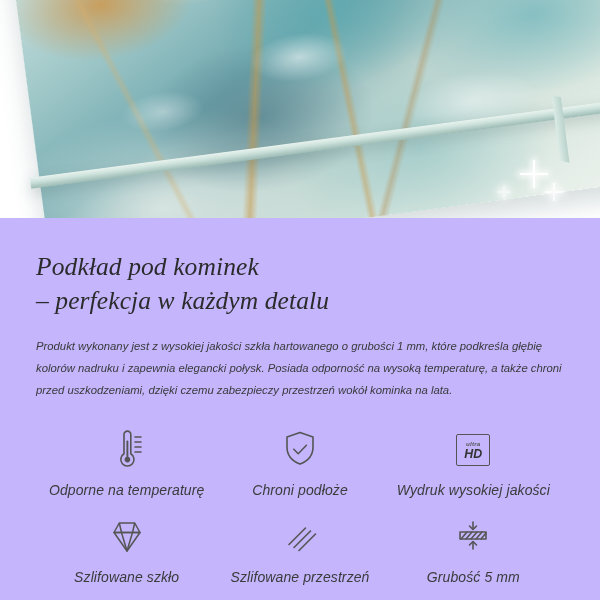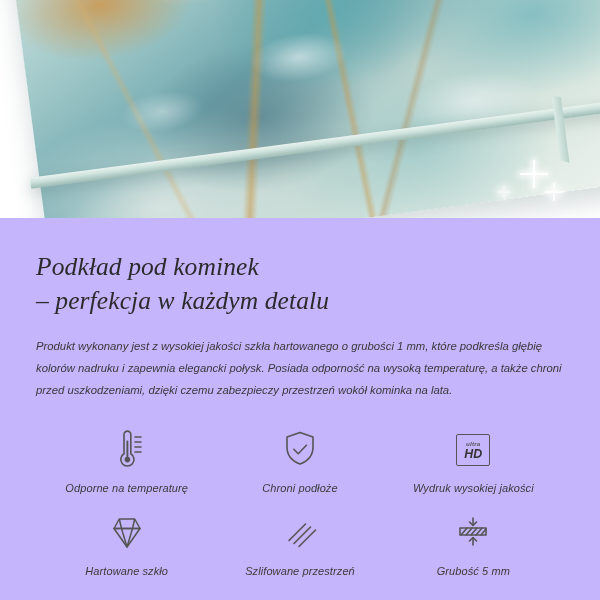--- a/index.html
+++ b/index.html
@@ -139,21 +139,21 @@
     text-align: center;
   }
   .feature .icon {
     height: 46px;
     display: flex;
     align-items: center;
     justify-content: center;
   }
   .feature .caption {
     margin-top: 9px;
-    font-size: 11px;
+    font-size: 14px;
     color: #3b3b3b;
     letter-spacing: .1px;
     text-align: right;
   }
   .hd-badge {
     width: 32px;
     height: 30px;
     border: 1.6px solid #555;
     border-radius: 2px;
     display: flex;
@@ -225,21 +225,21 @@
       </div>
 
       <div class="feature">
         <span class="icon">
           <svg width="40" height="40" viewBox="0 0 40 40" fill="none" stroke="#555" stroke-width="1.5" stroke-linejoin="round">
             <path d="M7 15.5h26L20 34z"></path>
             <path d="M7 15.5l5.3-9.5h15.4L33 15.5z"></path>
             <path d="M12.3 6l2.2 9.5M27.7 6l-2.2 9.5M14.5 15.5L20 34l5.5-18.5"></path>
           </svg>
         </span>
-        <span class="caption">Hartowane szkło</span>
+        <span class="caption">Szlifowane szkło</span>
       </div>
 
       <div class="feature">
         <span class="icon">
           <svg width="40" height="40" viewBox="0 0 40 40" fill="none" stroke="#555" stroke-width="1.6" stroke-linecap="round">
             <path d="M9 27.5L25.5 11"></path>
             <path d="M14 30.5L30.5 14"></path>
             <path d="M19 33.5L35.5 17"></path>
           </svg>
         </span>

